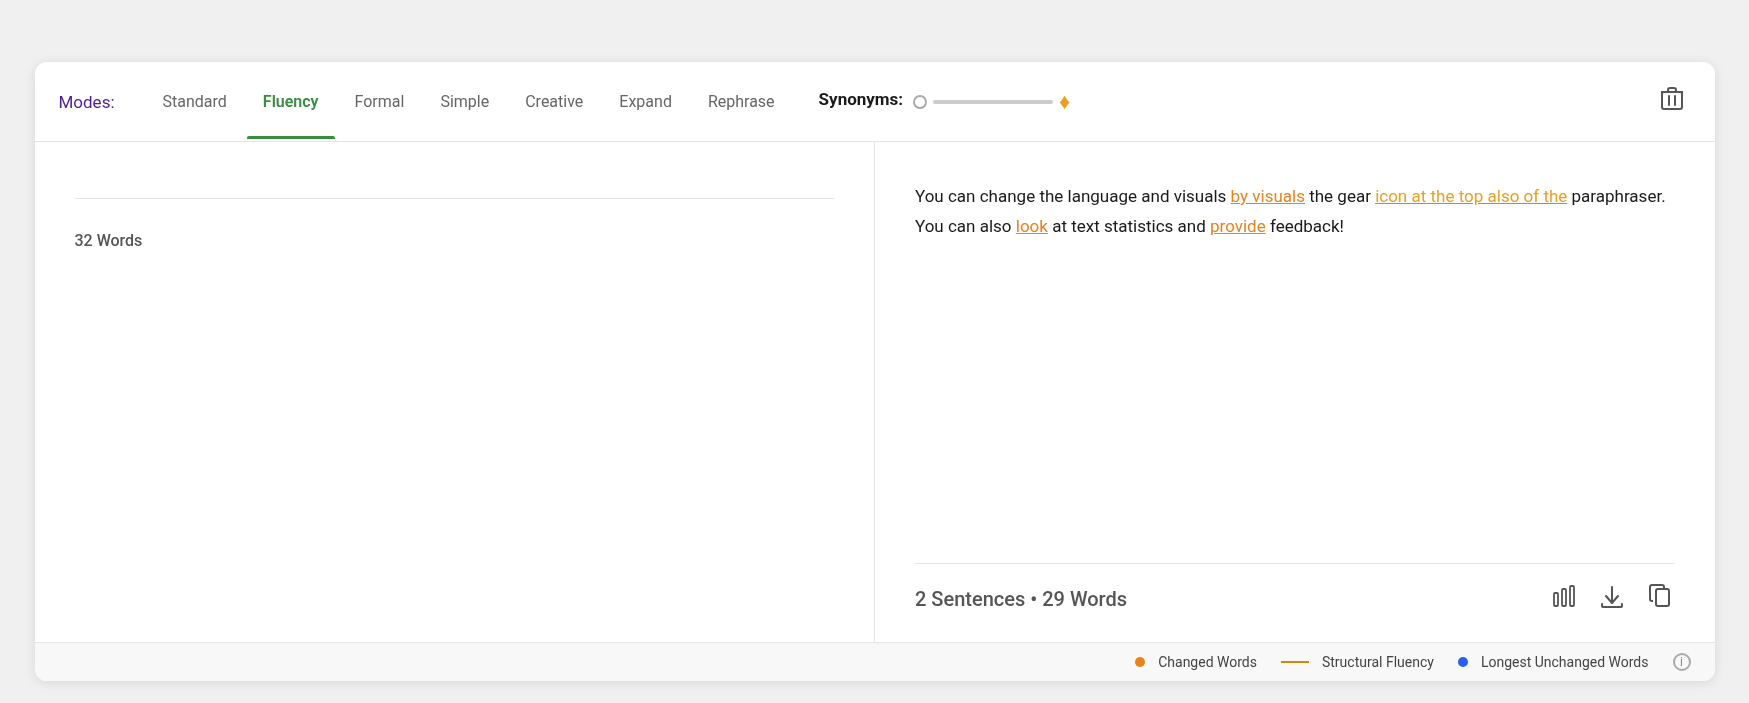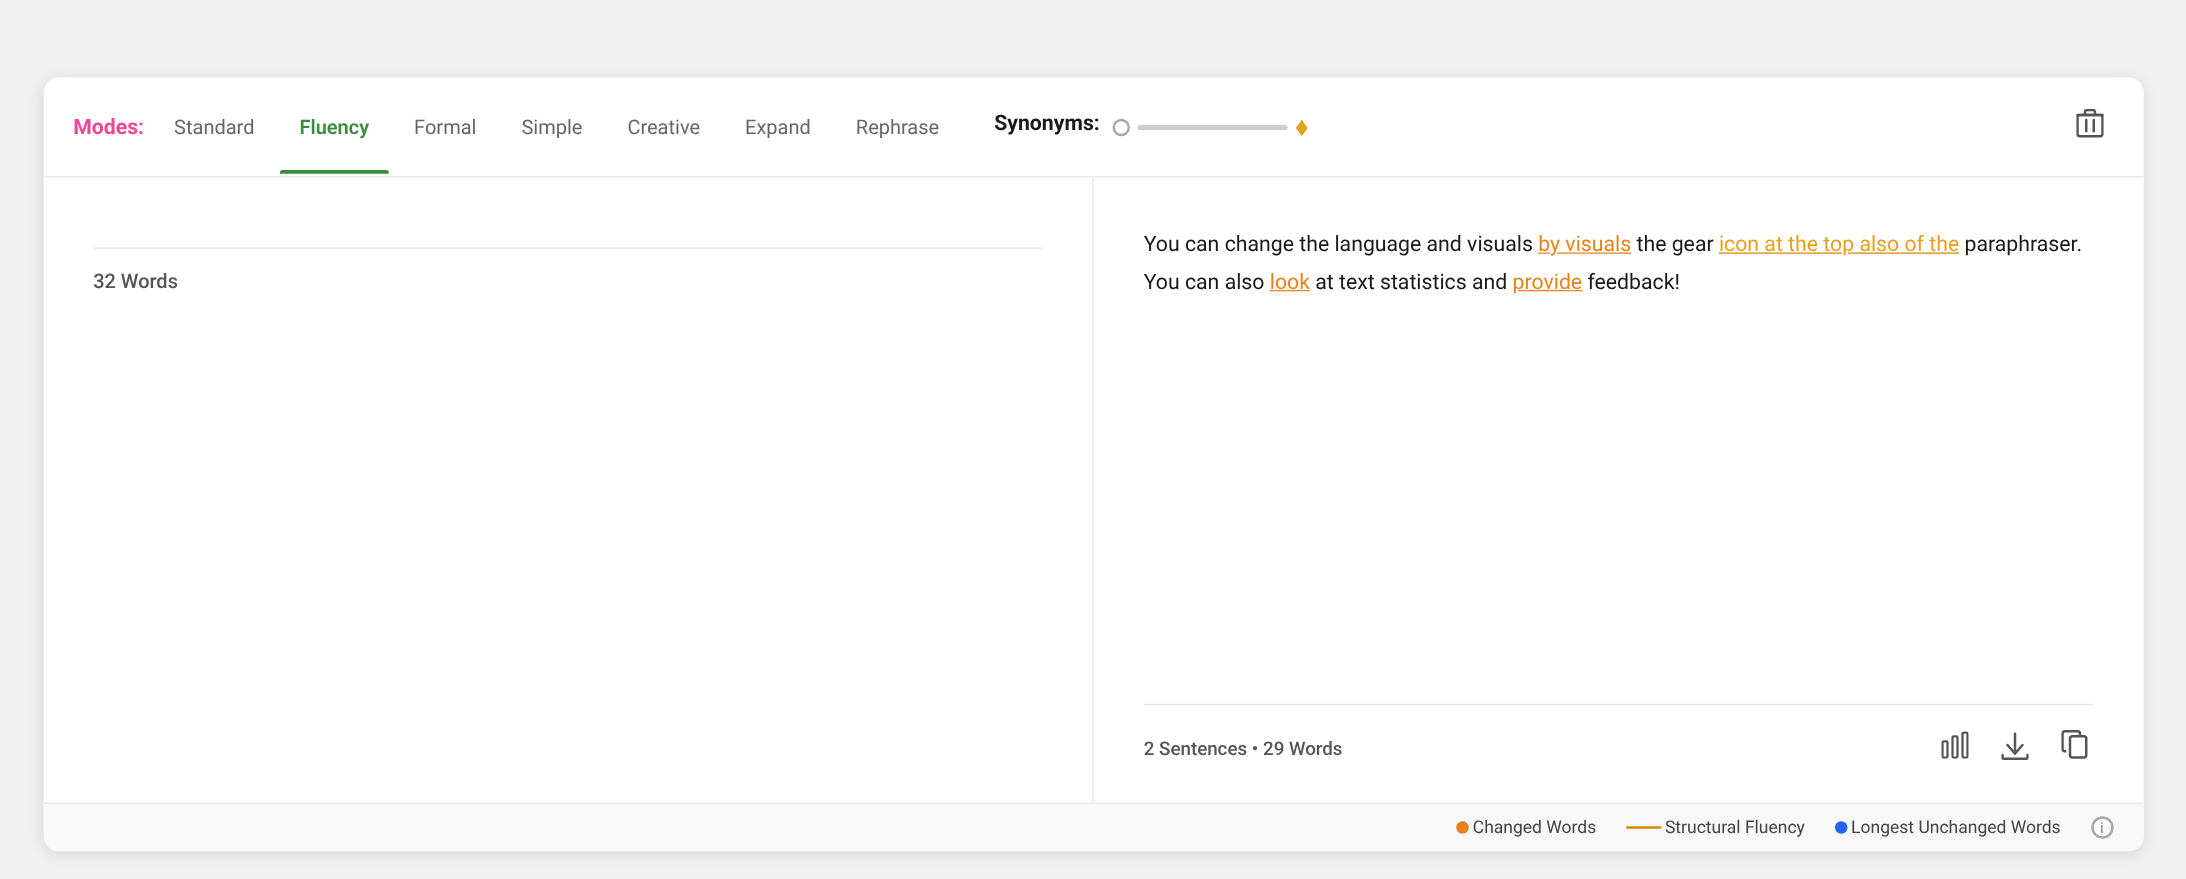--- a/index.html
+++ b/index.html
@@ -33,24 +33,24 @@
     
     .toolbar {
       display: flex;
       align-items: center;
       padding: 0 24px;
       border-bottom: 1px solid #e5e5e5;
       height: 80px;
       gap: 4px;
     }
     .modes-label {
-      font-weight: 700;
+      font-weight: 400;
       font-size: 17px;
-      color: #ec4899;
-      margin-right: 4px;
+      color: #4c1d95;
+      margin-right: 28px;
       white-space: nowrap;
     }
     .mode-btn {
       font-size: 16px;
       color: #666;
       background: none;
       border: none;
       cursor: pointer;
       padding: 6px 16px;
       border-radius: 6px;
@@ -157,21 +157,21 @@
     .structural-word {
       color: #e8a020;
       text-decoration: underline;
       text-decoration-color: #d4880a;
     }
     
     .left-bottom {
       display: flex;
       align-items: center;
       justify-content: space-between;
-      padding-top: 16px;
+      padding-top: 32px;
       border-top: 1px solid #e5e5e5;
       margin-top: 16px;
     }
     .right-bottom {
       display: flex;
       align-items: center;
       justify-content: space-between;
       padding-top: 16px;
       border-top: 1px solid #e5e5e5;
       margin-top: 16px;
@@ -186,21 +186,21 @@
       color: white;
       border: none;
       border-radius: 50px;
       padding: 14px 48px;
       font-size: 18px;
       font-weight: 700;
       cursor: pointer;
       font-family: inherit;
     }
     .stats-text {
-      font-size: 15px;
+      font-size: 20px;
       color: #555;
       font-weight: 500;
     }
     .action-icons {
       display: flex;
       align-items: center;
       gap: 18px;
     }
     .action-icon {
       font-size: 22px;
@@ -216,21 +216,21 @@
       align-items: center;
       justify-content: flex-end;
       padding: 10px 24px;
       gap: 24px;
       background: #f8f8f8;
       border-top: 1px solid #e5e5e5;
     }
     .legend-item {
       display: flex;
       align-items: center;
-      gap: 3px;
+      gap: 13px;
       font-size: 14px;
       color: #444;
     }
     .legend-dot {
       width: 10px;
       height: 10px;
       border-radius: 50%;
     }
     .legend-line {
       width: 28px;

